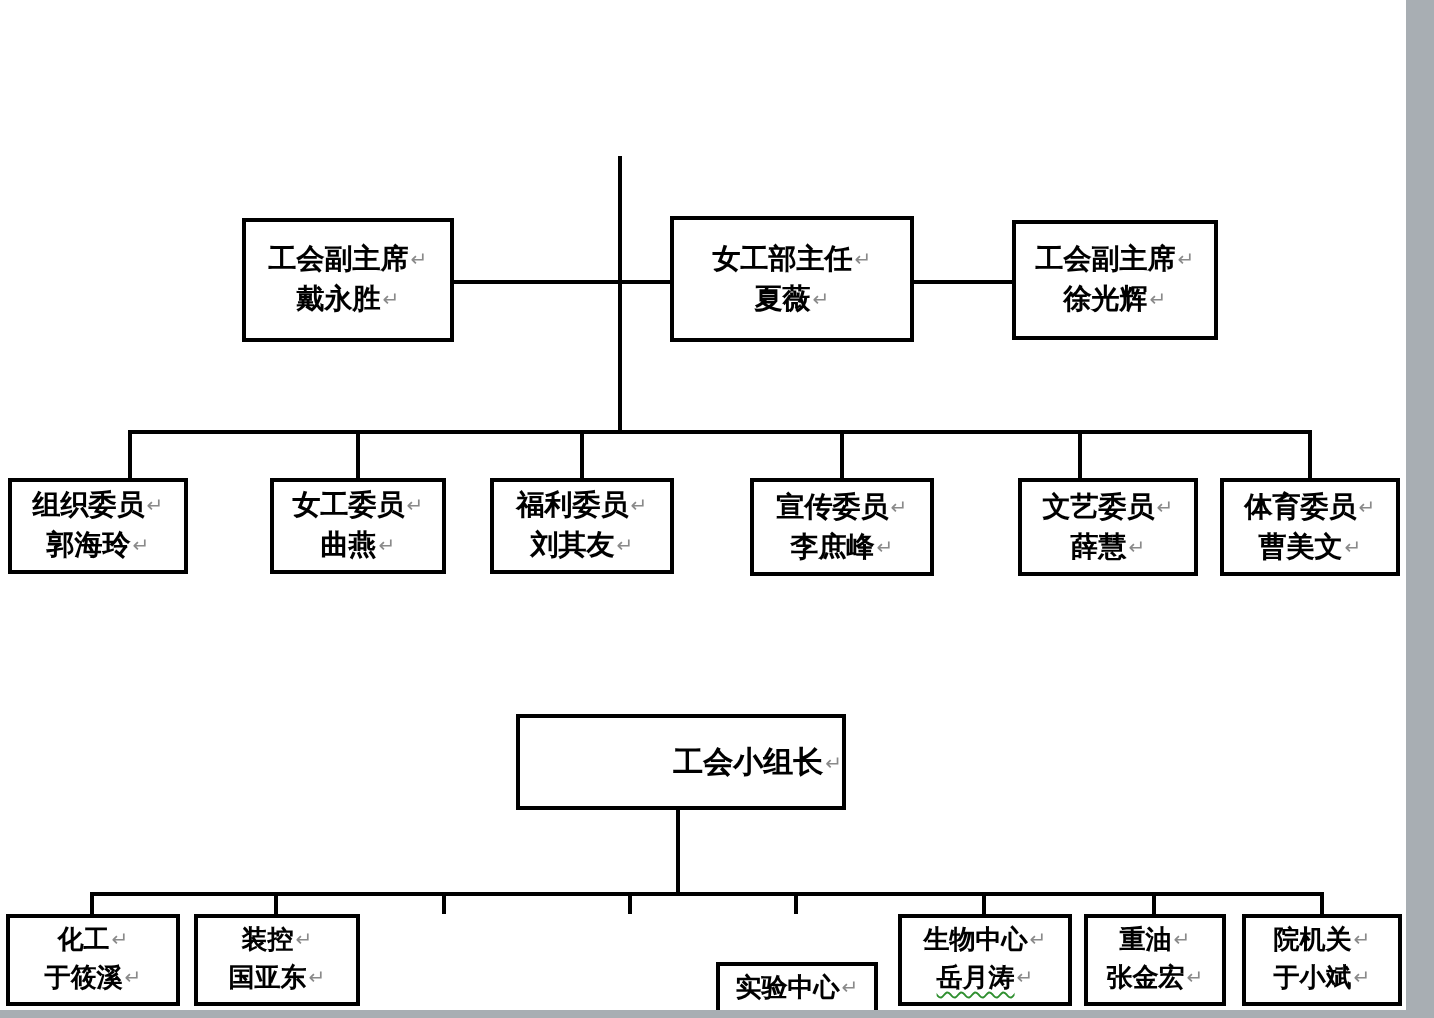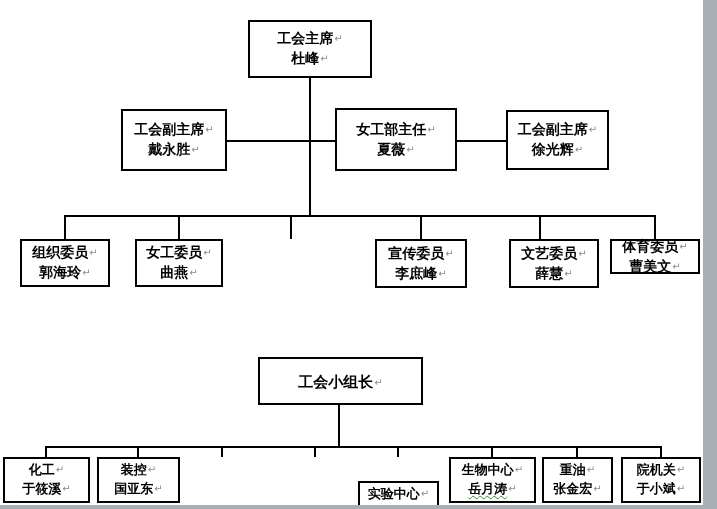--- a/index.html
+++ b/index.html
@@ -26,27 +26,27 @@
   .hline { height:2px; }
   .vline { width:2px; }
 
   .wavy { text-decoration:underline; text-decoration-style:wavy; text-decoration-color:#2f8f2f; text-decoration-thickness:1px; text-underline-offset:2px; }
 
   
   .b-chairman { left:248px; top:20px;  width:124px; height:58px; }
   .b-dep0     { left:121px; top:109px; width:106px; height:62px; }
   .b-dep1     { left:335px; top:108px; width:122px; height:63px; }
   .b-dep2     { left:506px; top:110px; width:103px; height:60px; }
-  .b-mem0     { left:20px;  top:239px; width:90px;  height:48px; }
+  .b-mem0     { left:4px;  top:239px; width:90px;  height:48px; }
   .b-mem1     { left:135px; top:239px; width:88px;  height:48px; }
   .b-mem2     { left:245px; top:239px; width:92px;  height:48px; }
   .b-mem3     { left:375px; top:239px; width:92px;  height:49px; }
   .b-mem4     { left:509px; top:239px; width:90px;  height:49px; }
-  .b-mem5     { left:610px; top:239px; width:90px;  height:35px; }
-  .b-leader   { left:258px; top:357px; width:165px; height:48px; font-size:15px; }
+  .b-mem5     { left:610px; top:239px; width:90px;  height:49px; }
+  .b-leader   { left:258px; top:357px; width:165px; height:48px; font-size:15px;align-items:flex-end; }
   .b-grp { top:457px; height:46px; font-size:13px; line-height:1.45; }
   .b-grp0 { left:3px;   width:87px; }
   .b-grp1 { left:97px;  width:83px; }
   .b-grp2 { left:181px; width:83px; }
   .b-grp3 { left:273px; width:85px; }
   .b-grp4 { left:358px; width:81px;margin-top:24px; }
   .b-grp5 { left:449px; width:87px; }
   .b-grp6 { left:542px; width:71px; }
   .b-grp7 { left:621px; width:80px; }
 </style>
@@ -69,24 +69,20 @@
   <div class="hline" style="left:46px;  top:446px; width:616px;"></div>
   <div class="vline" style="left:45px;  top:446px; height:11px;"></div>
   <div class="vline" style="left:137px; top:446px; height:11px;"></div>
   <div class="vline" style="left:221px; top:446px; height:11px;"></div>
   <div class="vline" style="left:314px; top:446px; height:11px;"></div>
   <div class="vline" style="left:397px; top:446px; height:11px;"></div>
   <div class="vline" style="left:491px; top:446px; height:11px;"></div>
   <div class="vline" style="left:576px; top:446px; height:11px;"></div>
   <div class="vline" style="left:660px; top:446px; height:11px;"></div>
 
-  <div class="box b-chairman">
-    <div class="row"><span>工会主席</span><span class="ret">↵</span></div>
-    <div class="row"><span>杜峰</span><span class="ret">↵</span></div>
-  </div>
 
   <div class="box b-dep0">
     <div class="row"><span>工会副主席</span><span class="ret">↵</span></div>
     <div class="row"><span>戴永胜</span><span class="ret">↵</span></div>
   </div>
   <div class="box b-dep1">
     <div class="row"><span>女工部主任</span><span class="ret">↵</span></div>
     <div class="row"><span>夏薇</span><span class="ret">↵</span></div>
   </div>
   <div class="box b-dep2">
@@ -94,20 +90,24 @@
     <div class="row"><span>徐光辉</span><span class="ret">↵</span></div>
   </div>
 
   <div class="box b-mem0">
     <div class="row"><span>组织委员</span><span class="ret">↵</span></div>
     <div class="row"><span>郭海玲</span><span class="ret">↵</span></div>
   </div>
   <div class="box b-mem1">
     <div class="row"><span>女工委员</span><span class="ret">↵</span></div>
     <div class="row"><span>曲燕</span><span class="ret">↵</span></div>
+  </div>
+  <div class="box b-mem2">
+    <div class="row"><span>福利委员</span><span class="ret">↵</span></div>
+    <div class="row"><span>刘其友</span><span class="ret">↵</span></div>
   </div>
   <div class="box b-mem3">
     <div class="row"><span>宣传委员</span><span class="ret">↵</span></div>
     <div class="row"><span>李庶峰</span><span class="ret">↵</span></div>
   </div>
   <div class="box b-mem4">
     <div class="row"><span>文艺委员</span><span class="ret">↵</span></div>
     <div class="row"><span>薛慧</span><span class="ret">↵</span></div>
   </div>
   <div class="box b-mem5">

